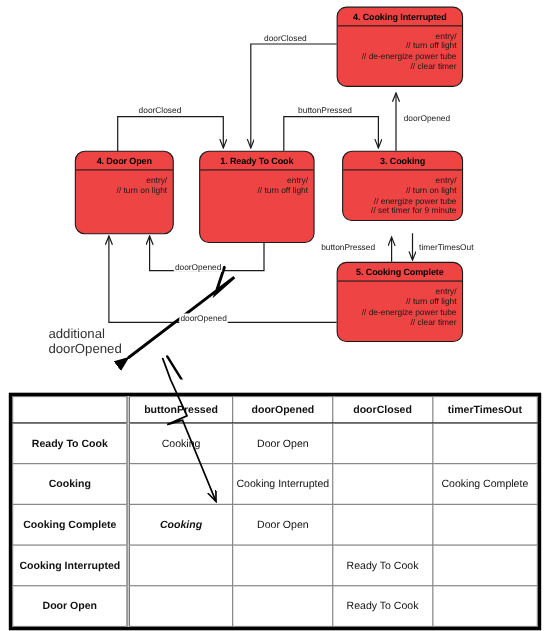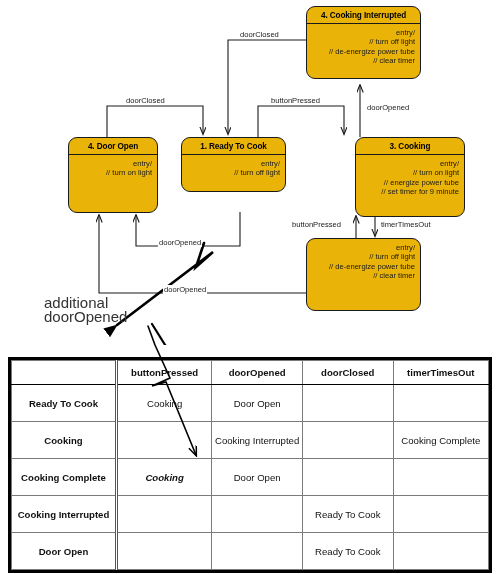--- a/index.html
+++ b/index.html
@@ -27,21 +27,21 @@
     height: 345px;
   }
   #diagram-svg {
     position: absolute;
     left: 0; top: 0;
   }
   .state-box {
     position: absolute;
     border: 1.2px solid #1a1a1a;
     border-radius: 9px;
-    background: #eab308;
+    background: #ef4444;
     box-sizing: border-box;
   }
   .state-title {
     font-weight: bold;
     font-size: 8.2px;
     text-align: center;
     padding: 4px 2px 3px 2px;
     border-bottom: 1.2px solid #1a1a1a;
     color: #000;
     letter-spacing: -0.1px;
@@ -59,21 +59,21 @@
     position: absolute;
     font-size: 7.6px;
     color: #1a1a1a;
     white-space: nowrap;
     background: #ffffff;
     padding: 0 1px;
     line-height: 9px;
   }
   .note-label {
     position: absolute;
-    font-size: 15px;
+    font-size: 12px;
     color: #333;
     line-height: 14px;
     white-space: nowrap;
   }
 
   
   #matrix {
     position: absolute;
     left: 8px;
     top: 357px;
@@ -157,57 +157,58 @@
       </g>
 
       <g fill="none" stroke="#000" stroke-width="2.6" stroke-linecap="round">
         <path d="M117,325 L213,252 L196,267 L204,243" marker-start="url(#arwfat)"></path>
       </g>
       <g fill="none" stroke="#000" stroke-width="2.2" stroke-linecap="round">
         <path d="M152,324 L182,372 L170,362 L176,378"></path>
       </g>
     </svg>
 
-    <div class="state-box" style="left:181px; top:137px; width:105px; height:55px;">
+    <div class="state-box" style="left:181px; top:137px; width:105px; height:84px;">
       <div class="state-title">1. Ready To Cook</div>
       <div class="state-body">
         <div>entry/</div>
         <div>// turn off light</div>
       </div>
     </div>
 
     <div class="state-box" style="left:68px; top:137px; width:90px; height:76px;">
       <div class="state-title">4. Door Open</div>
       <div class="state-body">
         <div>entry/</div>
         <div>// turn on light</div>
       </div>
     </div>
 
-    <div class="state-box" style="left:311px; top:137px; width:110px; height:80px;margin-left:44px;">
+    <div class="state-box" style="left:311px; top:137px; width:110px; height:64px;">
       <div class="state-title">3. Cooking</div>
       <div class="state-body">
         <div>entry/</div>
         <div>// turn on light</div>
         <div>// energize power tube</div>
         <div>// set timer for 9 minute</div>
       </div>
     </div>
 
     <div class="state-box" style="left:306px; top:6px; width:115px; height:73px;">
       <div class="state-title">4. Cooking Interrupted</div>
       <div class="state-body">
         <div>entry/</div>
         <div>// turn off light</div>
         <div>// de-energize power tube</div>
         <div>// clear timer</div>
       </div>
     </div>
 
     <div class="state-box" style="left:306px; top:238px; width:115px; height:73px;">
+      <div class="state-title">5. Cooking Complete</div>
       <div class="state-body">
         <div>entry/</div>
         <div>// turn off light</div>
         <div>// de-energize power tube</div>
         <div>// clear timer</div>
       </div>
     </div>
 
     <span class="edge-label" style="left:239px; top:30px;">doorClosed</span>
 

